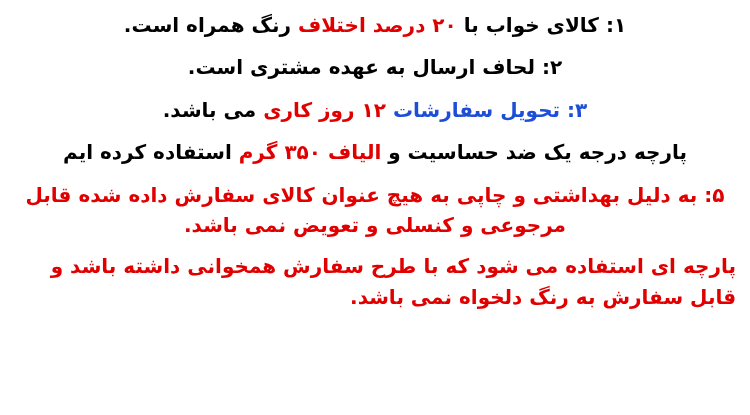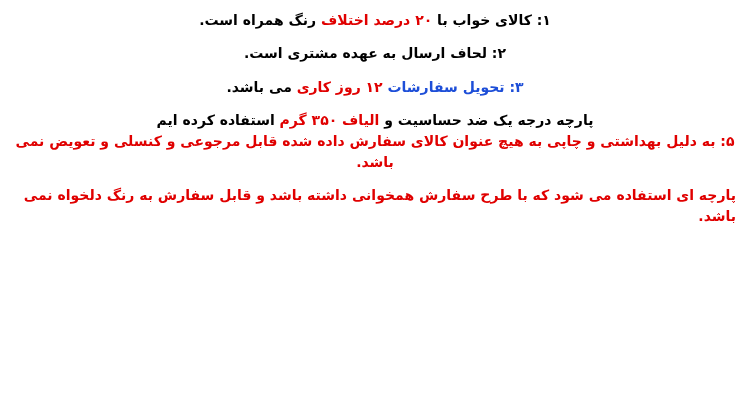--- a/index.html
+++ b/index.html
@@ -26,21 +26,21 @@
   .terms-list {
     list-style: none;
     margin: 0;
     padding: 0;
     width: 100%;
   }
   .term-item {
     direction: rtl;
     text-align: right;
     font-weight: bold;
-    font-size: 14px;
+    font-size: 20px;
     line-height: 1.52;
     color: #000000;
     margin: 0 0 7px 0;
     padding: 0;
     unicode-bidi: isolate;
   }
   .term-item.centered {
     text-align: center;
   }
   .term-item.two-line {
@@ -50,21 +50,21 @@
     color: #e00000;
   }
   .term-text {
     display: inline;
   }
   
   .i0 { margin-bottom: 12px; }
   .i1 { margin-bottom: 12px; }
   .i2 { margin-bottom: 12px; }
   .i3 { margin-bottom: 4px; }
-  .i4 { margin-bottom: 0; }
+  .i4 { margin-bottom: 12px; }
   .i5 { margin-bottom: 11px; }
   .i6 { margin-bottom: 11px; }
   .i7 { margin-bottom: 4px; }
   .i8 { margin-bottom: 4px; }
 </style>
 </head>
 <body>
 
 <div class="page">
   <ul class="terms-list">

